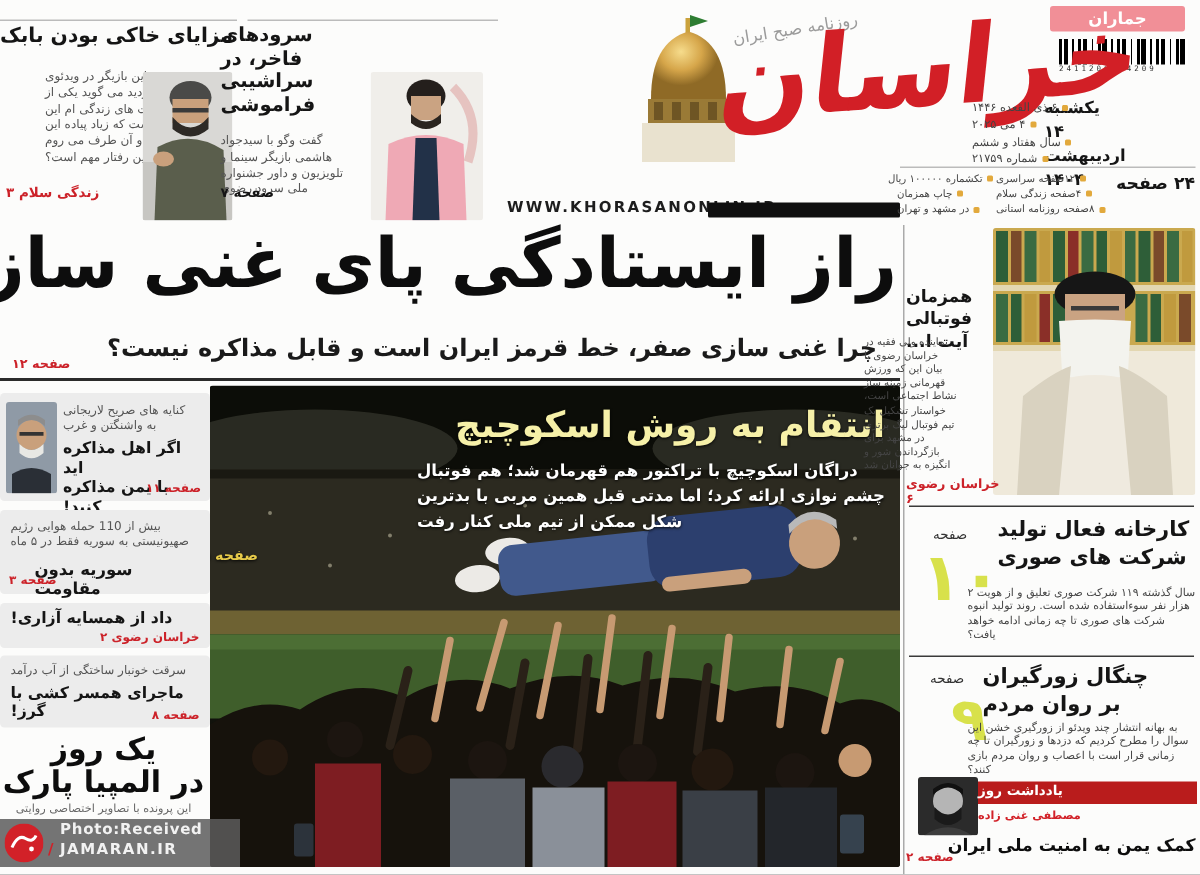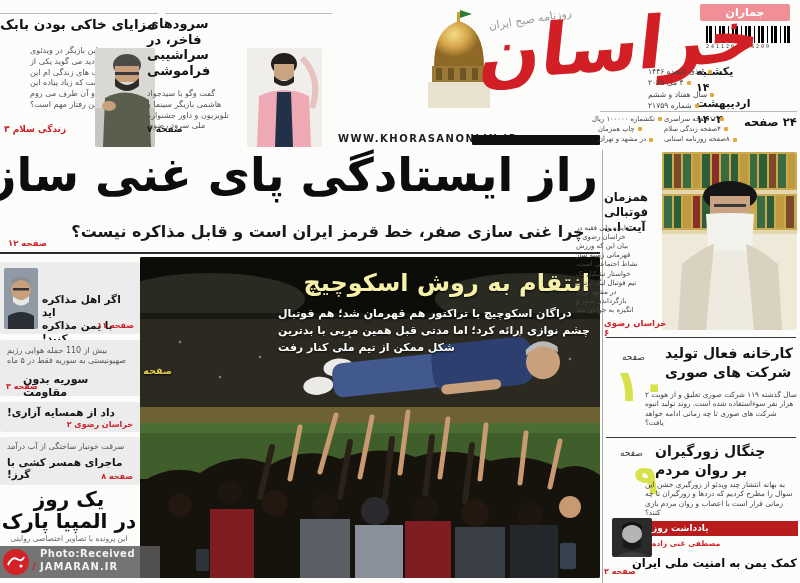--- a/index.html
+++ b/index.html
@@ -215,20 +215,24 @@
   <div class="abs graybox" style="left:0;top:262px;width:140px;height:72px;">
     <div class="abs photo-frame" style="left:4px;top:6px;width:34px;height:61px;">
       <svg width="34" height="61" viewBox="0 0 34 61">
         <rect width="34" height="61" fill="#8f9aa6"></rect>
         <path d="M4,48 Q17,40 30,48 L30,61 L4,61 Z" fill="#2a2f36"></path>
         <circle cx="17" cy="22" r="10" fill="#c9a07c"></circle>
         <path d="M8,16 Q17,8 26,16 L26,12 Q17,5 8,12 Z" fill="#8d8d8d"></path>
         <rect x="9" y="20" width="16" height="2.5" fill="#333"></rect>
         <path d="M9,28 Q17,36 25,28 L25,34 Q17,41 9,34 Z" fill="#e8e8e4"></path>
       </svg>
+    </div>
+    <div class="abs rtl kicker" style="right:6px;top:7px;width:92px;">
+      <div>کنایه های صریح لاریجانی</div>
+      <div>به واشنگتن و غرب</div>
     </div>
     <div class="abs rtl b" style="right:6px;top:31px;width:92px;font-size:10.5px;line-height:1.25;">
       <div>اگر اهل مذاکره اید</div>
       <div>با یمن مذاکره کنید!</div>
     </div>
     <div class="abs rtl b red" style="right:6px;top:59px;font-size:8px;">صفحه ۱۱</div>
   </div>
 
   <div class="abs graybox" style="left:0;top:340px;width:140px;height:56px;">
     <div class="abs rtl kicker" style="right:7px;top:6px;width:126px;">

